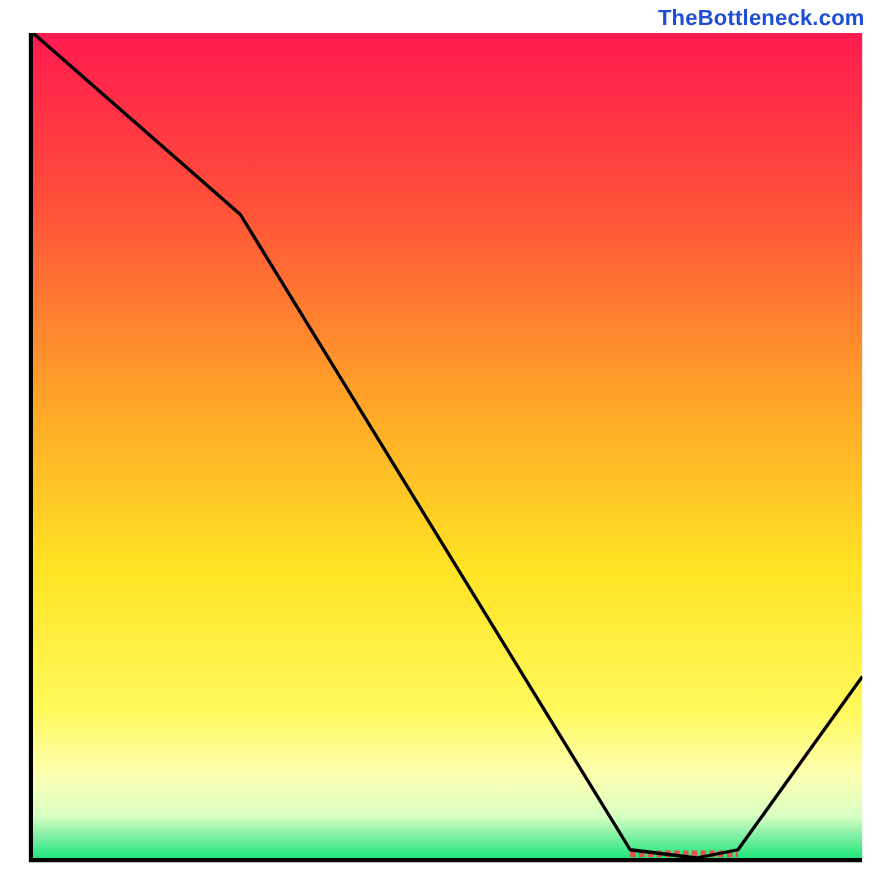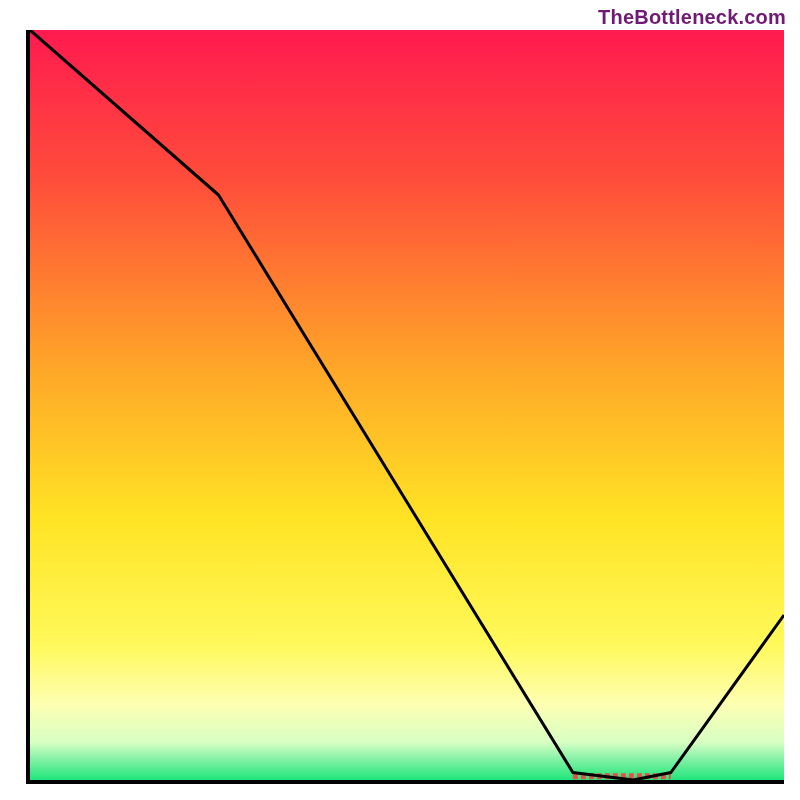--- a/index.html
+++ b/index.html
@@ -9,21 +9,21 @@
     width: 800px;
     height: 800px;
   }
   .attribution {
     position: absolute;
     top: 6px;
     right: 14px;
     font-family: Arial, Helvetica, sans-serif;
     font-size: 20px;
     font-weight: bold;
-    color: #701a75;
+    color: #1d4ed8;
     letter-spacing: 0.2px;
   }
   .chart-outer {
     position: absolute;
     left: 26px;
     top: 30px;
     width: 758px;
     height: 754px;
   }
   svg.chart { display: block; }

